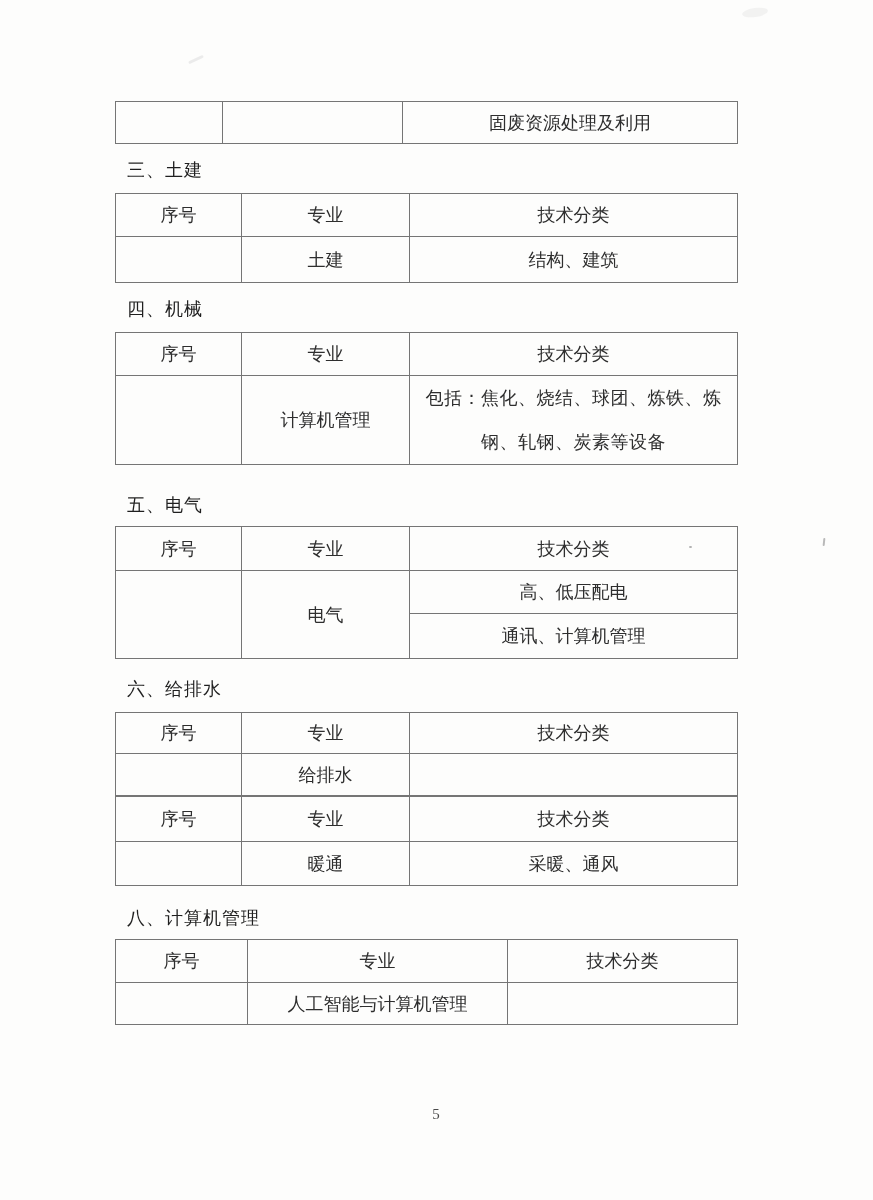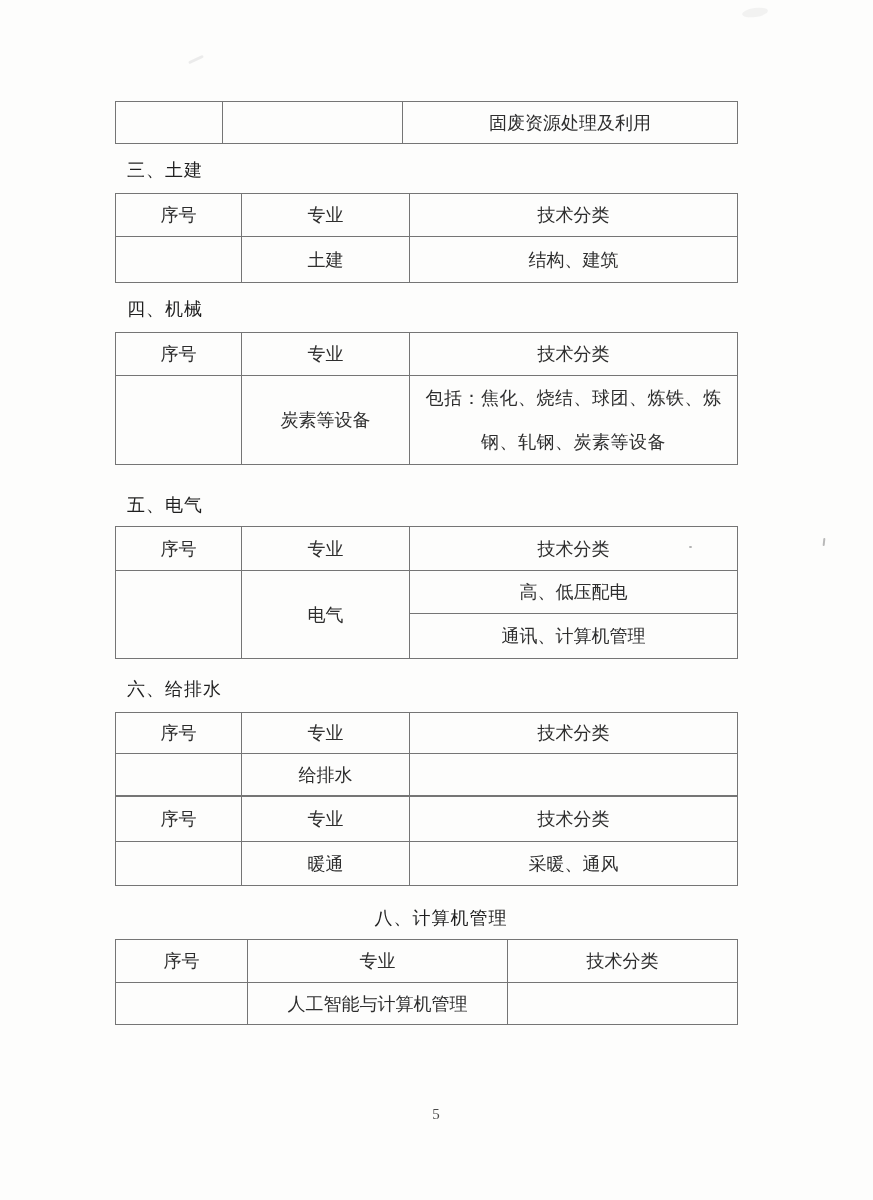--- a/index.html
+++ b/index.html
@@ -49,21 +49,21 @@
   h2.sec {
     font-family: "Liberation Sans", "DejaVu Sans", sans-serif;
     font-weight: 400;
     font-size: 18px;
     line-height: 20px;
     color: #1f1f1f;
     padding-left: 12px;
     letter-spacing: 1px;
   }
   .mt16 { margin-top: 16px; } .mt18 { margin-top: 30px; }
-  .mt20 { margin-top: 20px; } .mt22 { margin-top: 22px; text-align: center; }
+  .mt20 { margin-top: 20px; } .mt22 { margin-top: 22px; }
   .mb13 { margin-bottom: 13px; } .mb11 { margin-bottom: 11px; }
   .mb9  { margin-bottom: 9px; }
 
   .pagenum {
     position: absolute;
     top: 1106px;
     left: 0;
     width: 100%;
     text-align: center;
     font-size: 15px;
@@ -140,21 +140,21 @@
           <col class="c3">
         </colgroup>
       <tbody>
           <tr class="r43">
         <td>序号</td>
         <td>专业</td>
         <td>技术分类</td>
       </tr>
       <tr class="r88">
         <td></td>
-        <td>炭素等设备</td>
+        <td>计算机管理</td>
         <td class="tech-data tech-wrap">包括：焦化、烧结、球团、炼铁、炼钢、轧钢、炭素等设备</td>
       </tr>
     </tbody>
       </table>
 
     <h2 class="sec mt18 mb11">五、电气</h2>
     <table class="tbl tbl-std">
       <colgroup>
           <col class="c1">
           <col class="c2">

